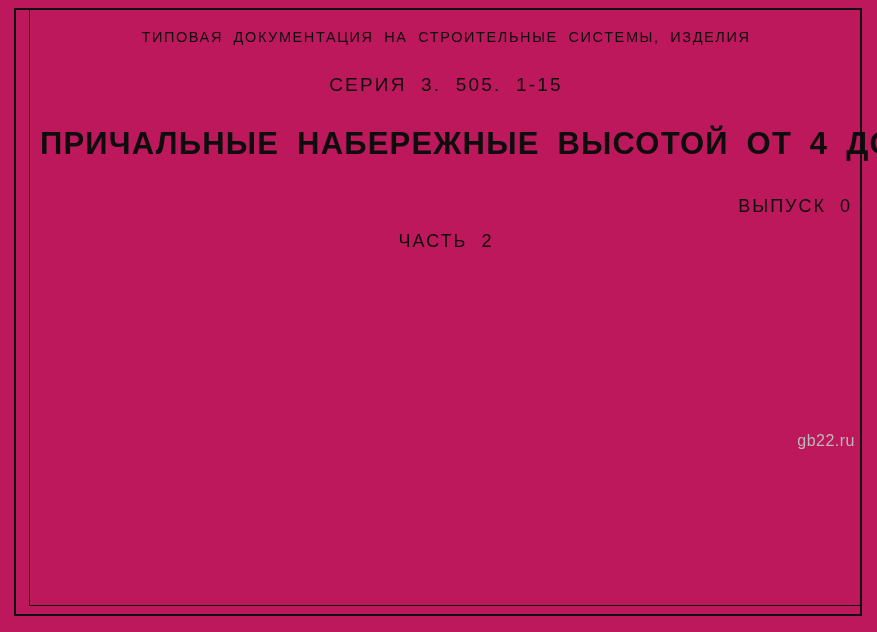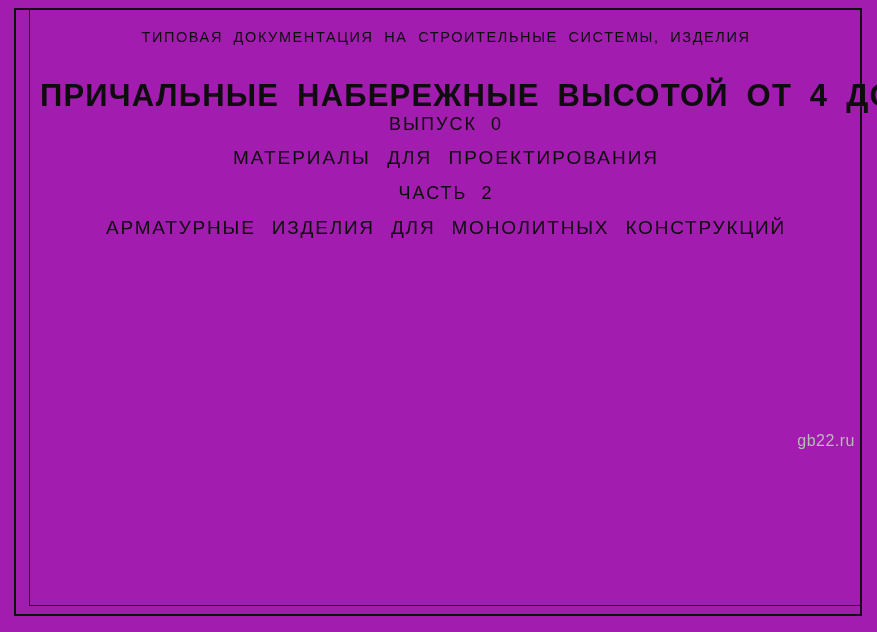--- a/index.html
+++ b/index.html
@@ -13,21 +13,21 @@
     overflow: hidden;
     font-family: "Liberation Sans", sans-serif;
   }
 
   .page {
     position: absolute;
     left: 0;
     top: 0;
     width: 877px;
     height: 632px;
-    background: #a21caf;
+    background: #be185d;
   }
 
   
   .frame-outer {
     position: absolute;
     left: 14px;
     top: 8px;
     width: 848px;
     height: 608px;
     border: 2px solid #111111;
@@ -74,24 +74,26 @@
   .main-title {
     margin-top: 30px;
     font-size: 31px;
     letter-spacing: 1.2px;
     word-spacing: 8px;
     font-weight: 700;
     white-space: nowrap;
   }
 
   .issue {
+    margin-top: 34px;
     font-size: 18px;
     letter-spacing: 2px;
     word-spacing: 7px;
     font-weight: 500;
+    text-align: right;
   }
   .issue-sub {
     margin-top: 12px;
     font-size: 19px;
     letter-spacing: 2px;
     word-spacing: 9px;
     font-weight: 500;
   }
   .part {
     margin-top: 14px;
@@ -124,27 +126,26 @@
 
   <div class="frame-outer"></div>
   <div class="frame-inner"></div>
 
   <div class="content">
 
     <div class="doc-kind">
       <div>ТИПОВАЯ  ДОКУМЕНТАЦИЯ  НА  СТРОИТЕЛЬНЫЕ  СИСТЕМЫ, ИЗДЕЛИЯ</div>
     </div>
 
+    <div class="series">СЕРИЯ  3. 505. 1-15</div>
 
     <div class="main-title">
       <span>ПРИЧАЛЬНЫЕ НАБЕРЕЖНЫЕ ВЫСОТОЙ ОТ 4 ДО 15</span>
     </div>
 
     <div class="issue">ВЫПУСК  0</div>
-    <div class="issue-sub">МАТЕРИАЛЫ  ДЛЯ  ПРОЕКТИРОВАНИЯ</div>
     <div class="part">ЧАСТЬ 2</div>
-    <div class="part-sub">АРМАТУРНЫЕ  ИЗДЕЛИЯ  ДЛЯ  МОНОЛИТНЫХ  КОНСТРУКЦИЙ</div>
 
   </div>
 
   <div class="watermark">gb22.ru</div>
 
 </div>
 
 </body></html>

